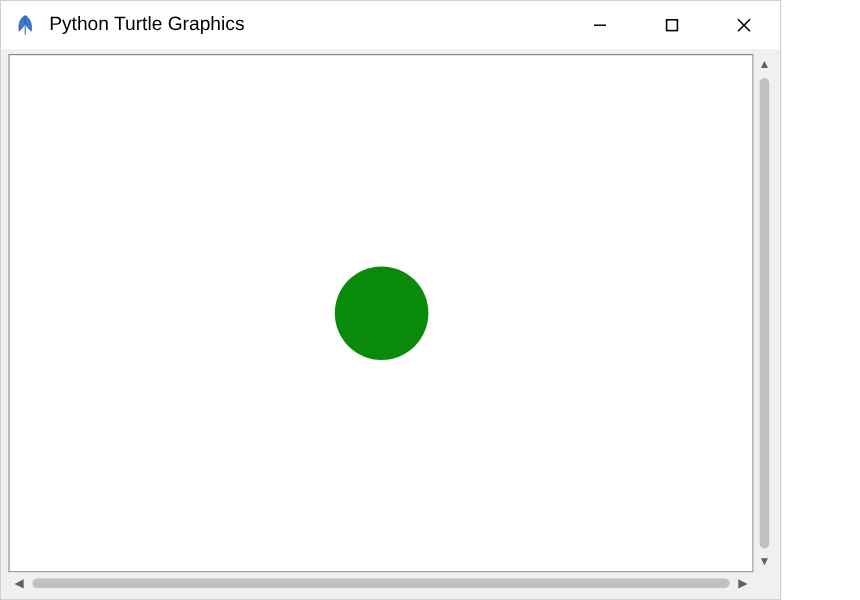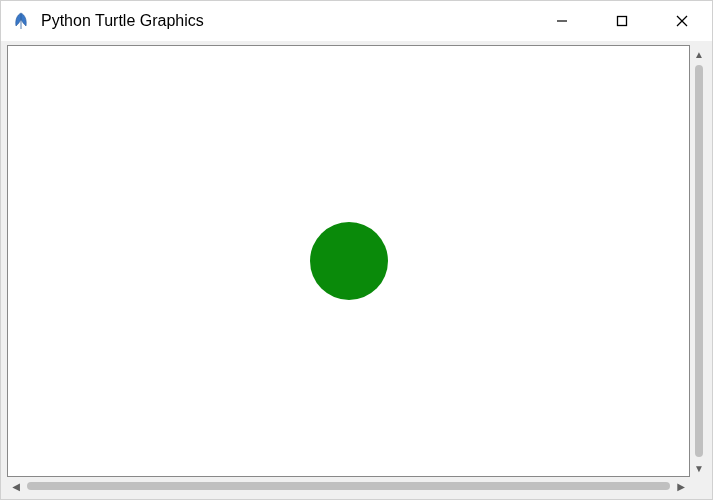--- a/index.html
+++ b/index.html
@@ -4,21 +4,21 @@
   <style>
     * { box-sizing: border-box; margin: 0; padding: 0; }
     body {
       font-family: "Segoe UI", Tahoma, sans-serif;
       background: #ffffff;
       width: 717px;
       height: 500px;
       overflow: hidden;
     }
     .window {
-      width: 713px;
+      width: 651px;
       height: 500px;
       background: #ffffff;
       display: flex;
       flex-direction: column;
       border: 1px solid #d0d0d0;
     }
     .titlebar {
       height: 40px;
       display: flex;
       align-items: center;

